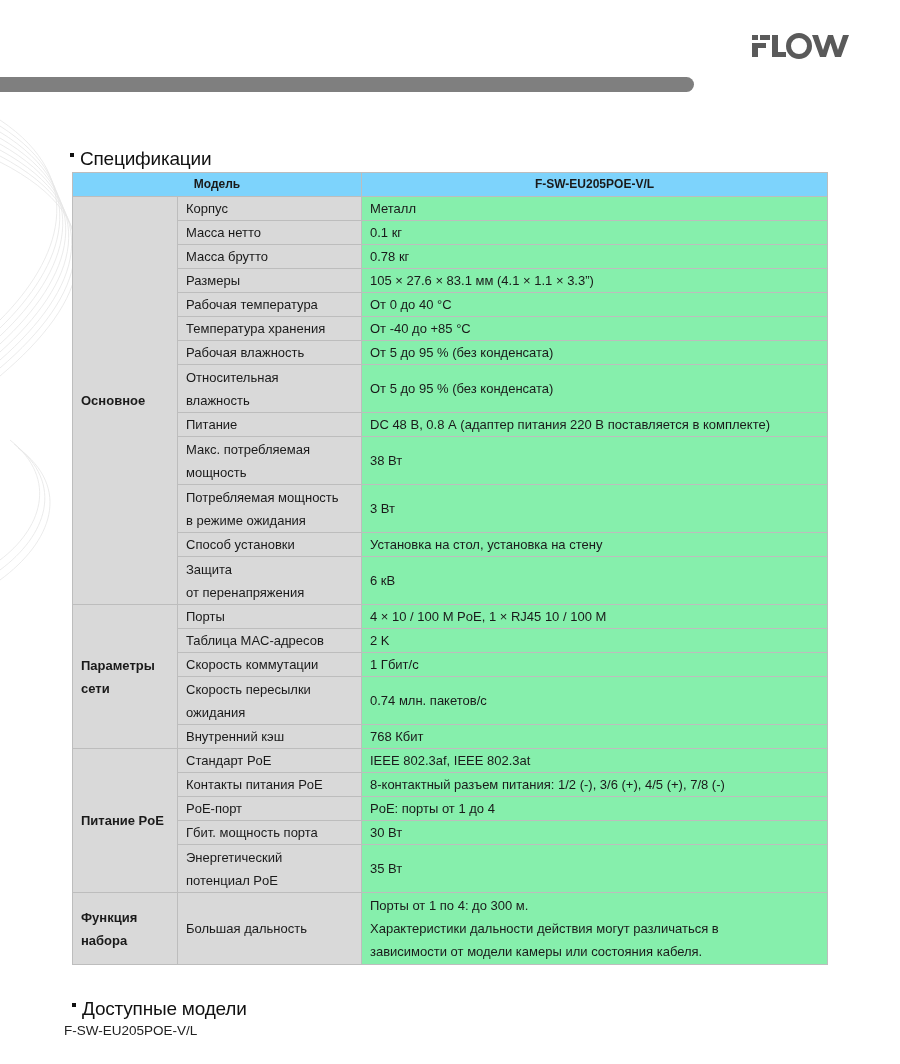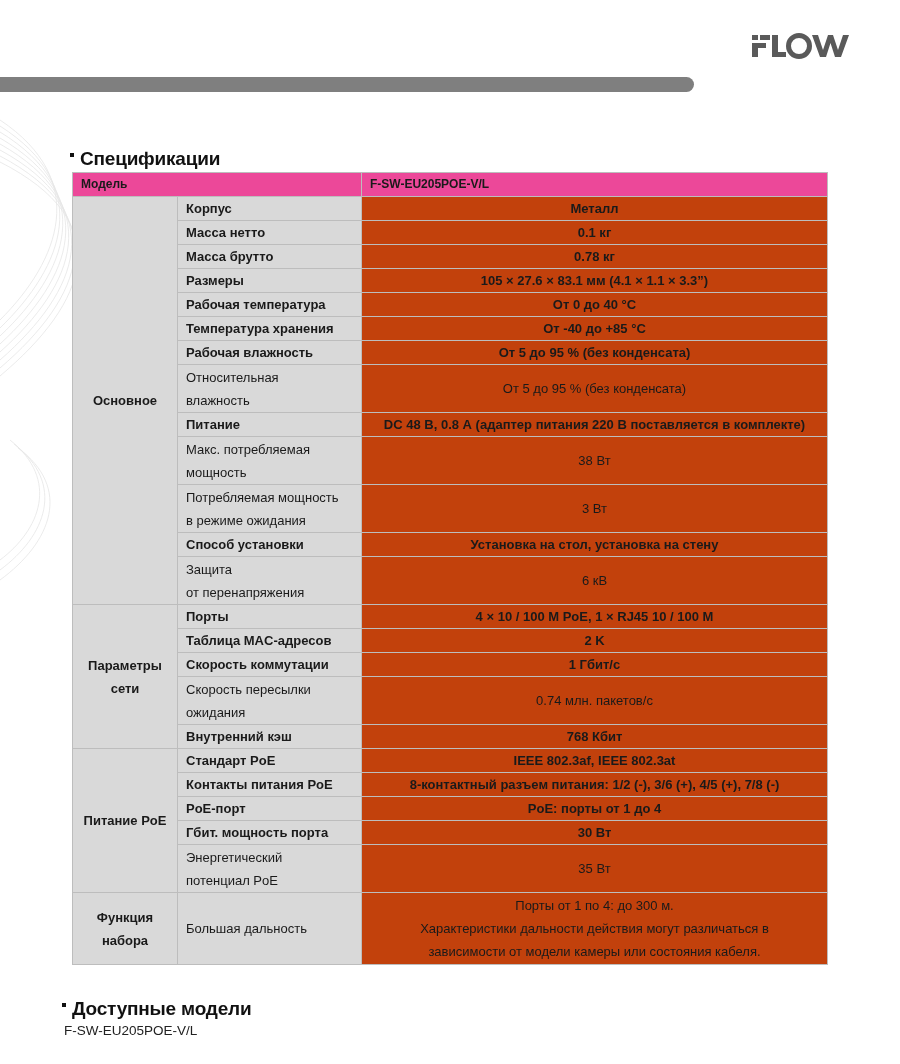--- a/index.html
+++ b/index.html
@@ -11,48 +11,48 @@
   }
   .swoosh { position: absolute; left: 0; top: 60px; width: 200px; height: 560px; }
   .topbar {
     position: absolute; left: 0; top: 77px; width: 694px; height: 15px;
     background: #7f7f7f; border-radius: 0 8px 8px 0;
   }
   .logo {
     position: absolute; left: 752px; top: 33px; width: 104px; height: 26px;
   }
   .section-title {
-    position: absolute; font-weight: bold; font-size: 19px; color: #111;
+    position: absolute; font-weight: normal; font-size: 19px; color: #111;
     letter-spacing: -0.2px;
   }
   .section-title .bullet {
     display: inline-block; width: 4px; height: 4px; background: #111;
     vertical-align: middle; margin-right: 6px; position: relative; top: -5px;
   }
   #title-spec { left: 70px; top: 148px; }
-  #title-models { left: 62px; top: 998px; }
+  #title-models { left: 72px; top: 998px; }
   .models-text { position: absolute; left: 64px; top: 1023px; font-size: 13.5px; color: #222; }
 
   table.spec {
     position: absolute; left: 72px; top: 172px;
     border-collapse: collapse; table-layout: fixed;
     font-size: 13px; color: #1a1a1a;
   }
   table.spec td, table.spec th {
     border: 1.5px solid #bdbdbd; padding: 0 8px; vertical-align: middle;
     line-height: 23px;
   }
   table.spec th {
-    background: #ec4899; font-weight: bold; font-size: 12px; height: 22px;
-    text-align: left;
-  }
-  td.group { background: #d9d9d9; font-weight: bold; padding-left: 8px; text-align: center; }
+    background: #7dd3fc; font-weight: bold; font-size: 12px; height: 22px;
+    text-align: center;
+  }
+  td.group { background: #d9d9d9; font-weight: bold; padding-left: 8px; }
   td.param { background: #d9d9d9; }
-  td.value { background: #c2410c; text-align: center; }
-  tr.h1 td { height: 23px; font-weight: bold; }
+  td.value { background: #86efac; }
+  tr.h1 td { height: 23px; }
   tr.h2 td { height: 47px; }
   tr.h3 td { height: 71px; }
   .multiline { white-space: pre-line; }
 </style>
 </head>
 <body>
 
 <svg class="swoosh" viewBox="0 0 200 560">
   <g fill="none" stroke="#e6e6e6" stroke-width="0.8">
     <path d="M0 60 C 90 120, 60 200, 0 260"></path>

